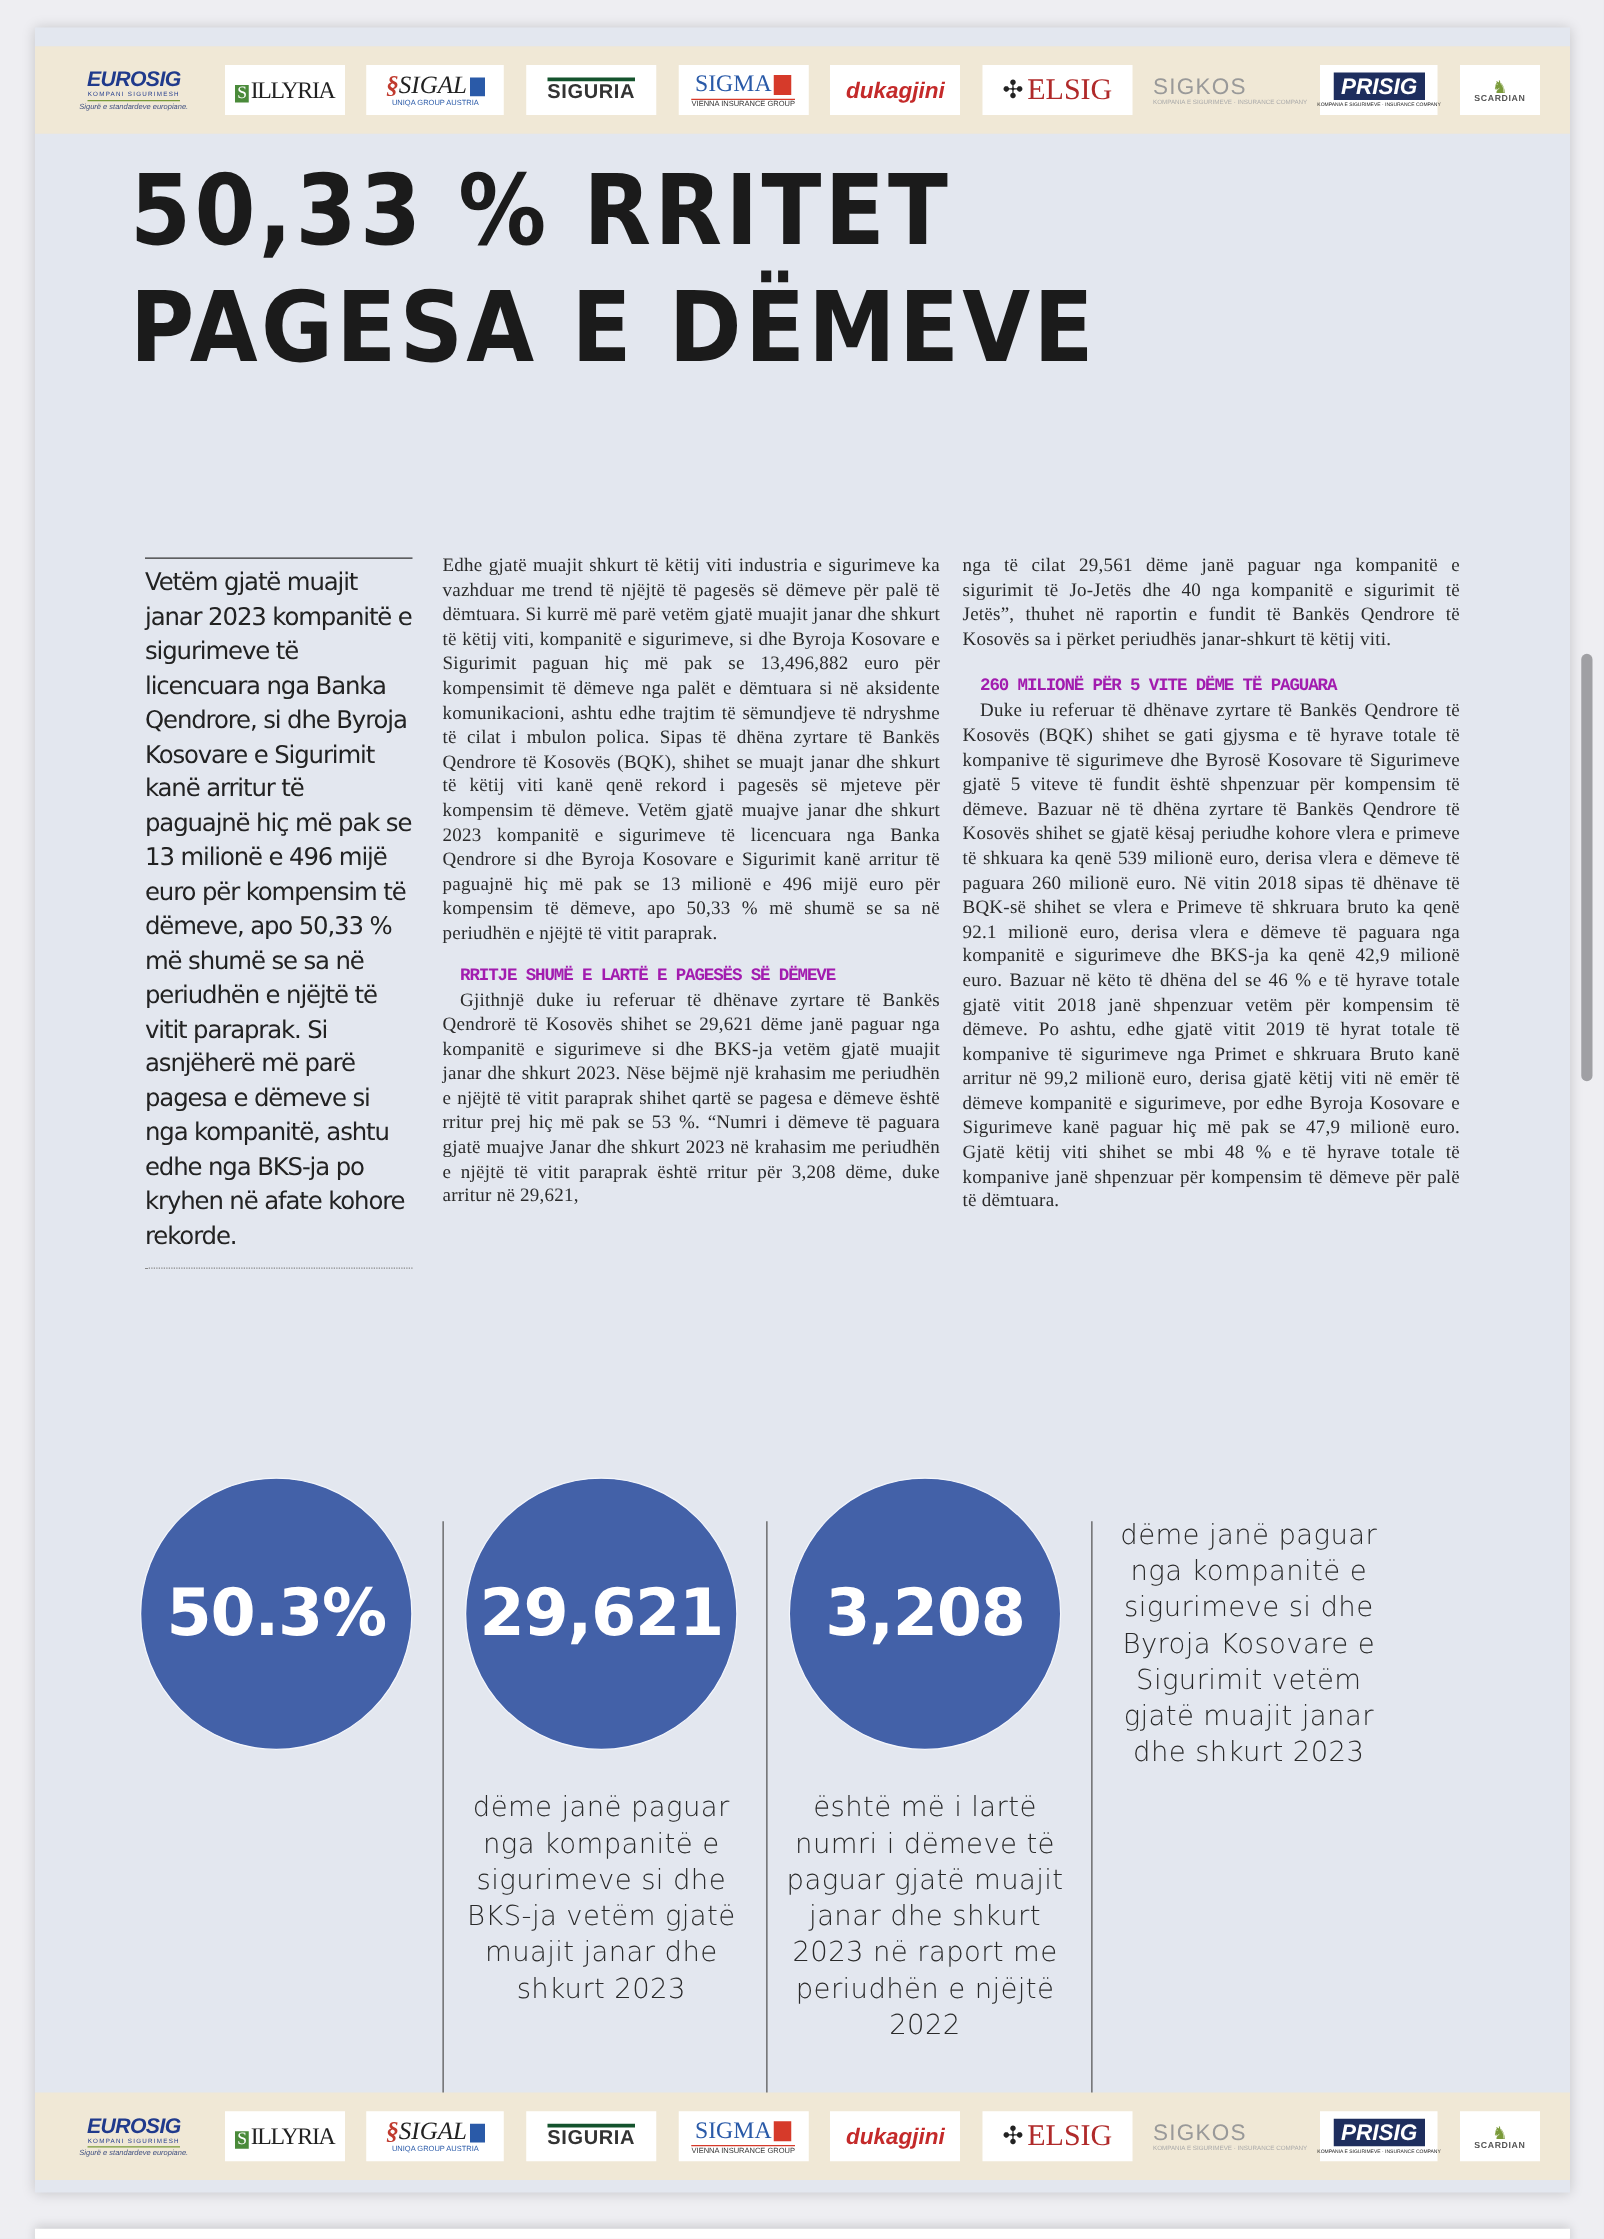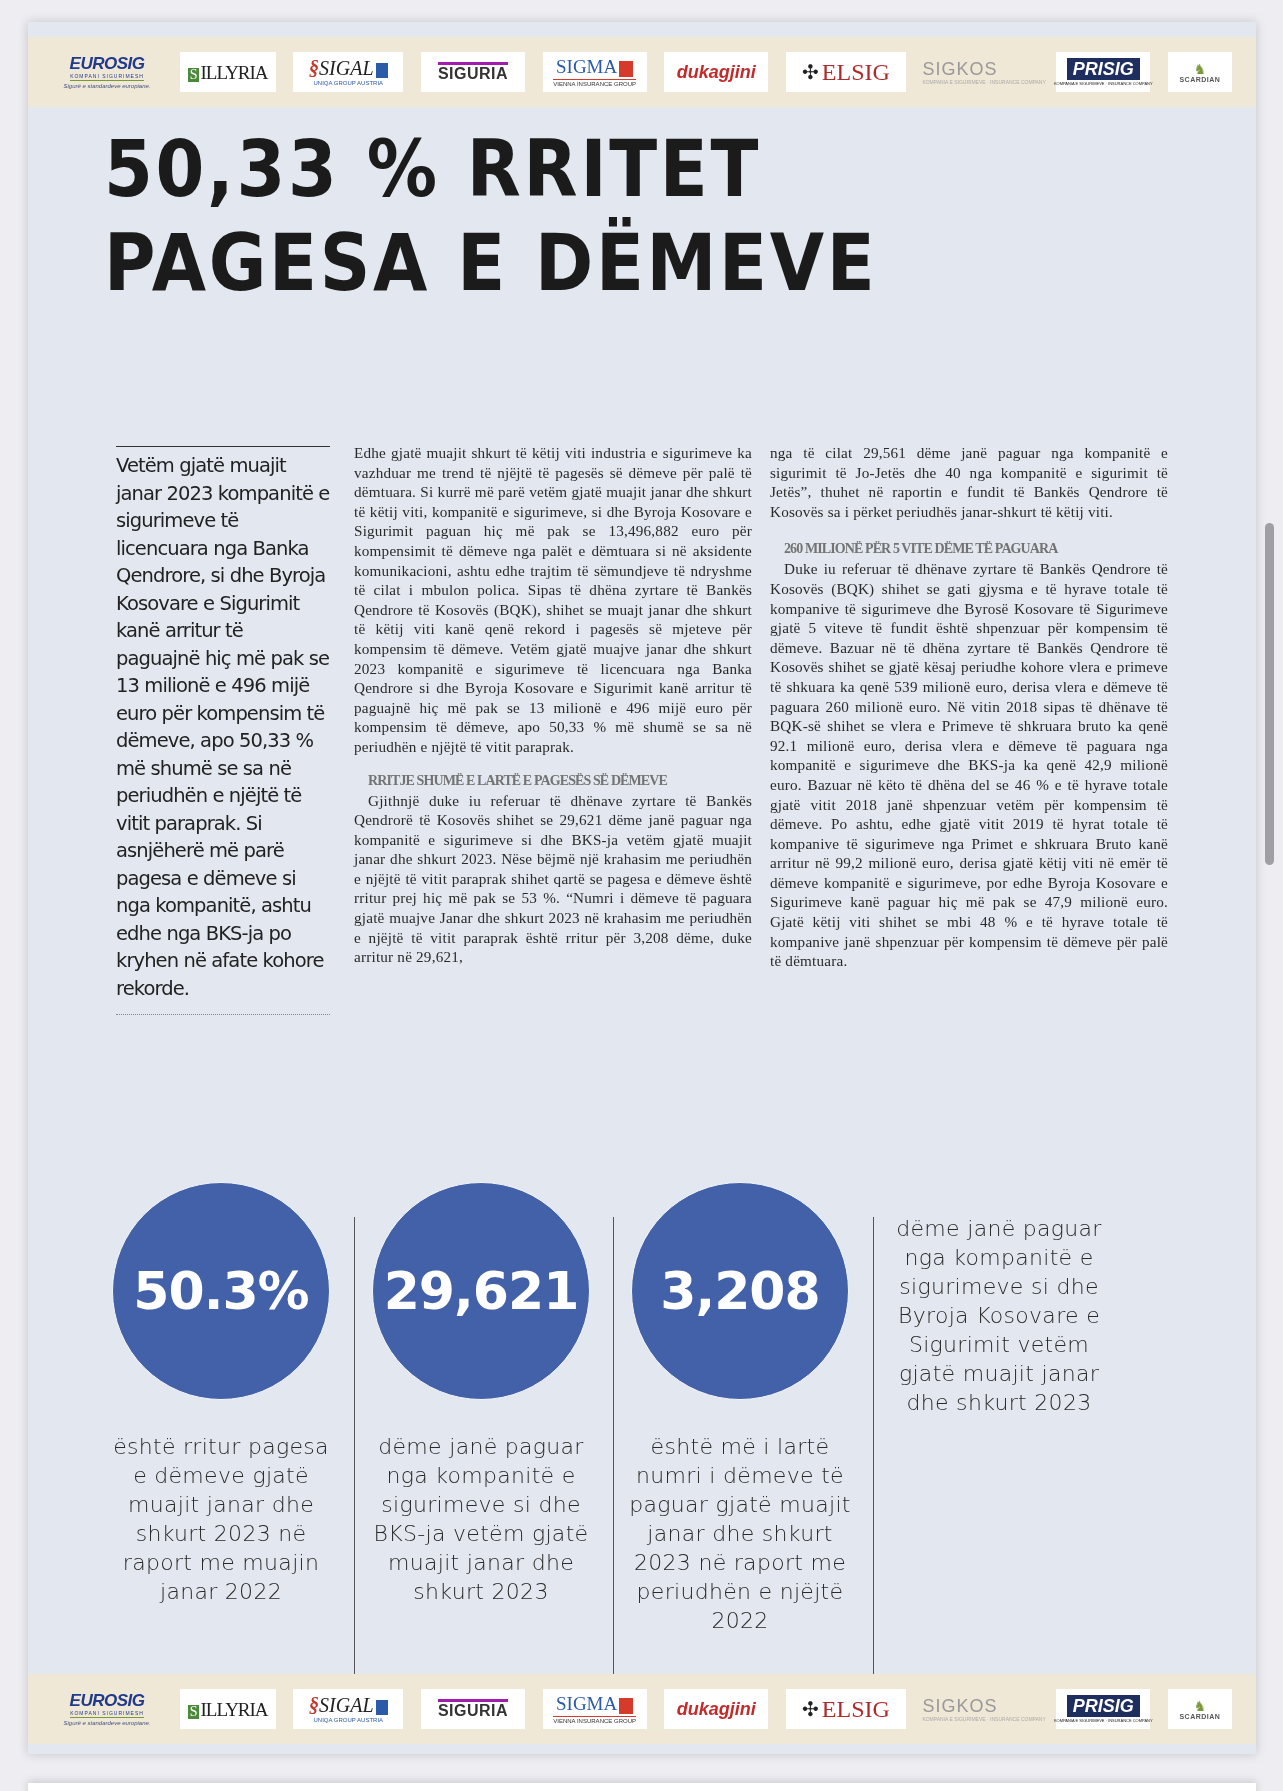--- a/index.html
+++ b/index.html
@@ -42,21 +42,21 @@
   .lg-eurosig .tag { font-size:6px; font-style:italic; color:#405080; margin-top:2px;}
   .lg-illyria { width:96px; background:#fff; color:#222; font-family:"Liberation Serif", serif; }
   .lg-illyria .main { font-size:19px; font-weight:normal; letter-spacing:-1px; }
   .lg-illyria .main .s { display:inline-block; background:#4a8a3a; color:#fff; font-size:14px; padding:0 2px; margin-right:2px;}
   .lg-sigal { width:110px; background:#fff; color:#222; font-family:"Liberation Serif", serif;}
   .lg-sigal .main { font-size:20px; font-weight:normal;font-style:italic; }
   .lg-sigal .main .mark { color:#c03a2e; font-weight:bold; }
   .lg-sigal .main .box { display:inline-block; width:12px; height:15px; background:#2a5aa8; vertical-align:middle; margin-left:2px; }
   .lg-sigal .sub { color:#2a5aa8; font-size:6px; font-family:"Liberation Sans", sans-serif; }
   .lg-siguria { width:104px; background:#fff; color:#333; }
-  .lg-siguria .main { font-size:16px; letter-spacing:0.5px; border-top:3px solid #a21caf; padding-top:1px; }
+  .lg-siguria .main { font-size:16px; letter-spacing:0.5px; border-top:3px solid #14532d; padding-top:1px; }
   .lg-sigma { width:104px; background:#fff; color:#2a5aa8; font-family:"Liberation Serif", serif; }
   .lg-sigma .main { font-size:19px; font-weight:normal; }
   .lg-sigma .main .mark { display:inline-block; width:14px; height:16px; background:#d63a2a; vertical-align:middle; margin-left:2px; }
   .lg-sigma .sub { color:#333; font-family:"Liberation Sans", sans-serif; border-top:1px solid #d63a2a; padding-top:1px;}
   .lg-duka { width:104px; background:#fff; color:#c42a2a; }
   .lg-duka .main { font-style:italic; font-size:18px; }
   .lg-elsig { width:120px; background:#fff; color:#b02a2a; font-family:"Liberation Serif", serif; flex-direction:row;}
   .lg-elsig .pin { font-size:20px; color:#222; margin-right:3px;}
   .lg-elsig .main { font-size:24px; font-weight:normal; }
   .lg-sigkos { width:115px; flex-direction:row; color:#999; }
@@ -91,22 +91,22 @@
   
   .col {
     position:absolute; top:421px; width:398px;
     font-family:"Liberation Serif", serif; font-size:15.2px; line-height:19.6px;
     color:#2a2a2a; text-align:justify; letter-spacing:0.2px;
   }
   .col p { margin:0; }
   .col.c1 { left:326px; }
   .col.c2 { left:742px; }
   .col h3 {
-    margin:14px 0 0 14px; font-family:Liberation Serif, serif; font-weight:bold;
-    font-size:14px; letter-spacing:-0.9px; line-height:20px; color:#737373; text-transform:uppercase;
+    margin:14px 0 0 14px; font-family:Liberation Mono, monospace; font-weight:bold;
+    font-size:14px; letter-spacing:-0.9px; line-height:20px; color:#a21caf; text-transform:uppercase;
   }
   .col .indent { text-indent:14px; }
 
   
   .stats { position:absolute; left:0; top:1160px; width:1228px; height:460px; }
   .stat { position:absolute; top:0; width:230px; }
   .stat .circle {
     width:216px; height:216px; border-radius:50%; background:#4361a8;
     border:1px solid #f4f6fb; margin:0 auto;
     display:flex; align-items:center; justify-content:center;
@@ -186,21 +186,20 @@
 
   <div class="col c2">
     <p>nga të cilat 29,561 dëme janë paguar nga kompanitë e sigurimit të Jo-Jetës dhe 40 nga kompanitë e sigurimit të Jetës”, thuhet në raportin e fundit të Bankës Qendrore të Kosovës sa i përket periudhës janar-shkurt të këtij viti.</p>
     <h3 style="margin-top:18px;">260 MILIONË PËR 5 VITE DËME TË PAGUARA</h3>
     <p class="indent">Duke iu referuar të dhënave zyrtare të Bankës Qendrore të Kosovës (BQK) shihet se gati gjysma e të hyrave totale të kompanive të sigurimeve dhe Byrosë Kosovare të Sigurimeve gjatë 5 viteve të fundit është shpenzuar për kompensim të dëmeve. Bazuar në të dhëna zyrtare të Bankës Qendrore të Kosovës shihet se gjatë kësaj periudhe kohore vlera e primeve të shkuara ka qenë 539 milionë euro, derisa vlera e dëmeve të paguara 260 milionë euro. Në vitin 2018 sipas të dhënave të BQK-së shihet se vlera e Primeve të shkruara bruto ka qenë 92.1 milionë euro, derisa vlera e dëmeve të paguara nga kompanitë e sigurimeve dhe BKS-ja ka qenë 42,9 milionë euro. Bazuar në këto të dhëna del se 46 % e të hyrave totale gjatë vitit 2018 janë shpenzuar vetëm për kompensim të dëmeve. Po ashtu, edhe gjatë vitit 2019 të hyrat totale të kompanive të sigurimeve nga Primet e shkruara Bruto kanë arritur në 99,2 milionë euro, derisa gjatë këtij viti në emër të dëmeve kompanitë e sigurimeve, por edhe Byroja Kosovare e Sigurimeve kanë paguar hiç më pak se 47,9 milionë euro. Gjatë këtij viti shihet se mbi 48 % e të hyrave totale të kompanive janë shpenzuar për kompensim të dëmeve për palë të dëmtuara.</p>
   </div>
 
   <div class="stats">
     <div class="stat" style="left:78px;">
       <div class="circle">50.3%</div>
-      <div class="desc">është rritur pagesa e dëmeve gjatë muajit janar dhe shkurt 2023 në raport me muajin janar 2022</div>
     </div>
     <div class="vsep" style="left:326px;"></div>
     <div class="stat" style="left:338px;">
       <div class="circle">29,621</div>
       <div class="desc">dëme janë paguar nga kompanitë e sigurimeve si dhe BKS-ja vetëm gjatë muajit janar dhe shkurt 2023</div>
     </div>
     <div class="vsep" style="left:585px;"></div>
     <div class="stat" style="left:597px;">
       <div class="circle">3,208</div>
       <div class="desc">është më i lartë numri i dëmeve të paguar gjatë muajit janar dhe shkurt 2023 në raport me periudhën e njëjtë 2022</div>

